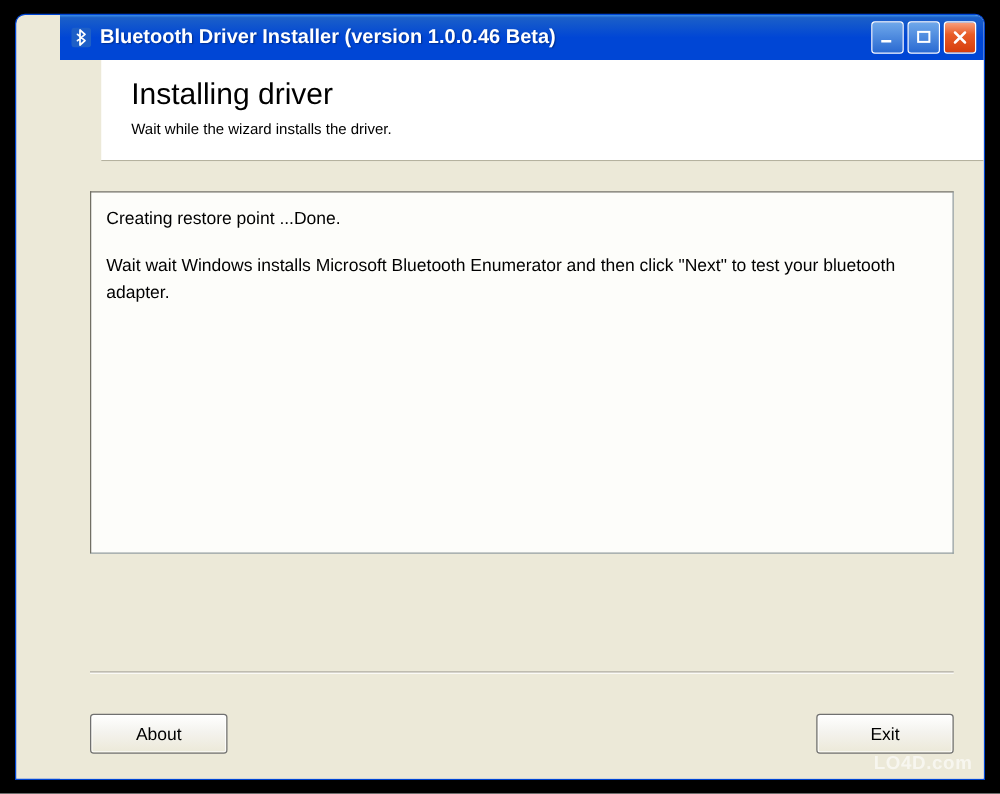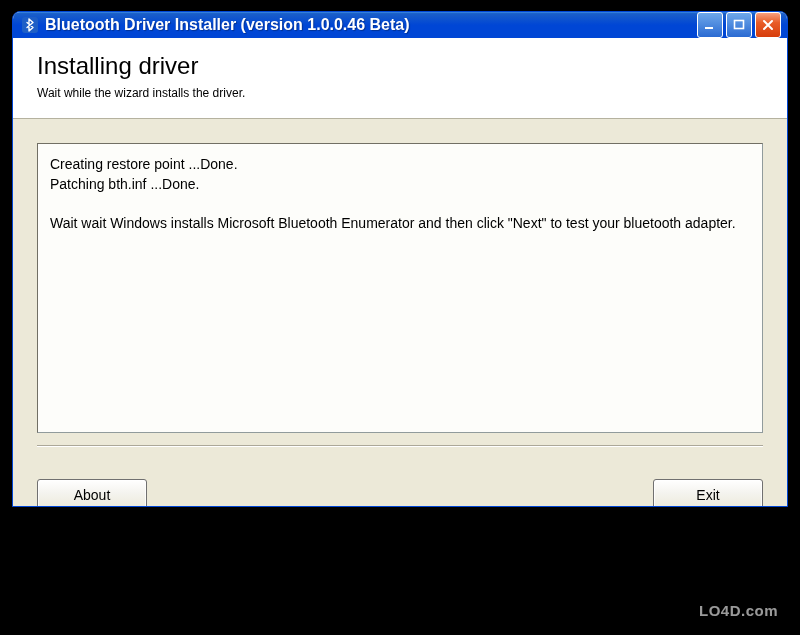--- a/index.html
+++ b/index.html
@@ -16,27 +16,28 @@
       position: relative;
     }
     .frame {
       width: 800px;
       height: 635px;
       background: #000;
       padding: 11px 12px;
     }
     .window {
       width: 776px;
-      height: 496px;
+      height: 613px;
       border: 1px solid #0046d5;
       border-radius: 8px 8px 0 0;
       overflow: hidden;
       display: flex;
       flex-direction: column;
       background: #ece9d8;
+      padding-left: 35px;
     }
     .titlebar {
       height: 36px;
       background: linear-gradient(to bottom, #3b8ee6 0%, #1b5fc8 6%, #0046d5 50%, #0046d5 100%);
       display: flex;
       align-items: center;
       padding: 0 6px 0 8px;
       color: #fff;
     }
     .titlebar-icon {
@@ -79,20 +80,21 @@
       color: #fff;
     }
     .titlebar-btn.close {
       background: linear-gradient(to bottom, #f8a07e 0%, #e85c27 40%, #d63d0c 100%);
       color: #fff;
     }
     .header-area {
       background: #fff;
       padding: 14px 24px 18px 24px;
       border-bottom: 1px solid #b5b29f;
+      margin-left: 33px;
     }
     .header-title {
       font-size: 24px;
       font-weight: normal;
       color: #000;
       margin-bottom: 6px;
     }
     .header-subtitle {
       font-size: 12px;
       color: #000;
@@ -200,21 +202,20 @@
     </div>
 
     <div class="header-area">
       <div class="header-title">Installing driver</div>
       <div class="header-subtitle">Wait while the wizard installs the driver.</div>
     </div>
 
     <div class="content-area">
       <div class="log-panel">
         <div class="log-line">Creating restore point ...Done.</div>
-        <div class="log-line">Patching bth.inf ...Done.</div>
         <div class="log-spacer"></div>
         <div class="log-line">Wait wait Windows installs Microsoft Bluetooth Enumerator and then click "Next" to test your bluetooth adapter.</div>
       </div>
       <div class="divider"></div>
     </div>
 
     <div class="button-row">
       <button class="btn">About</button>
       <div class="spacer"></div>
       <button class="btn">Exit</button>

